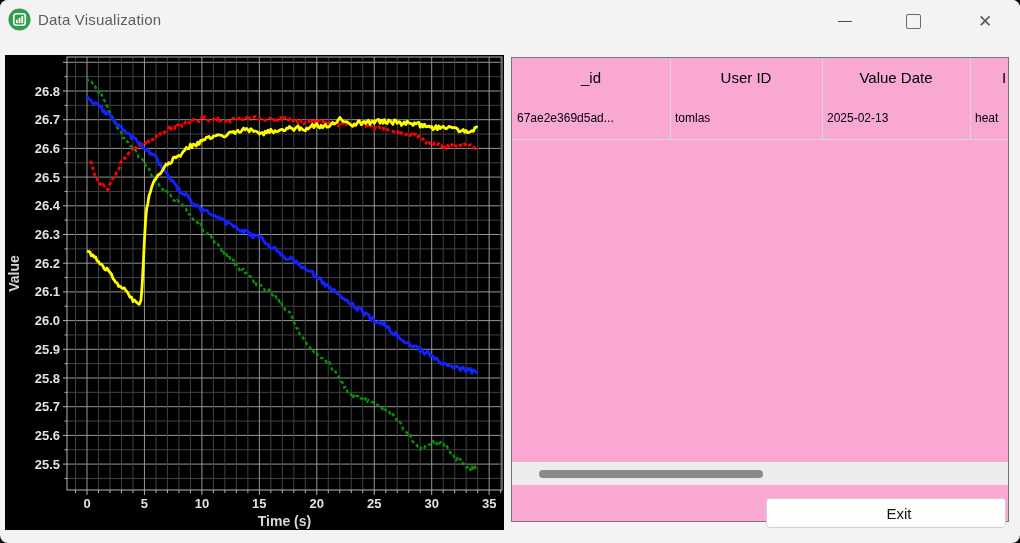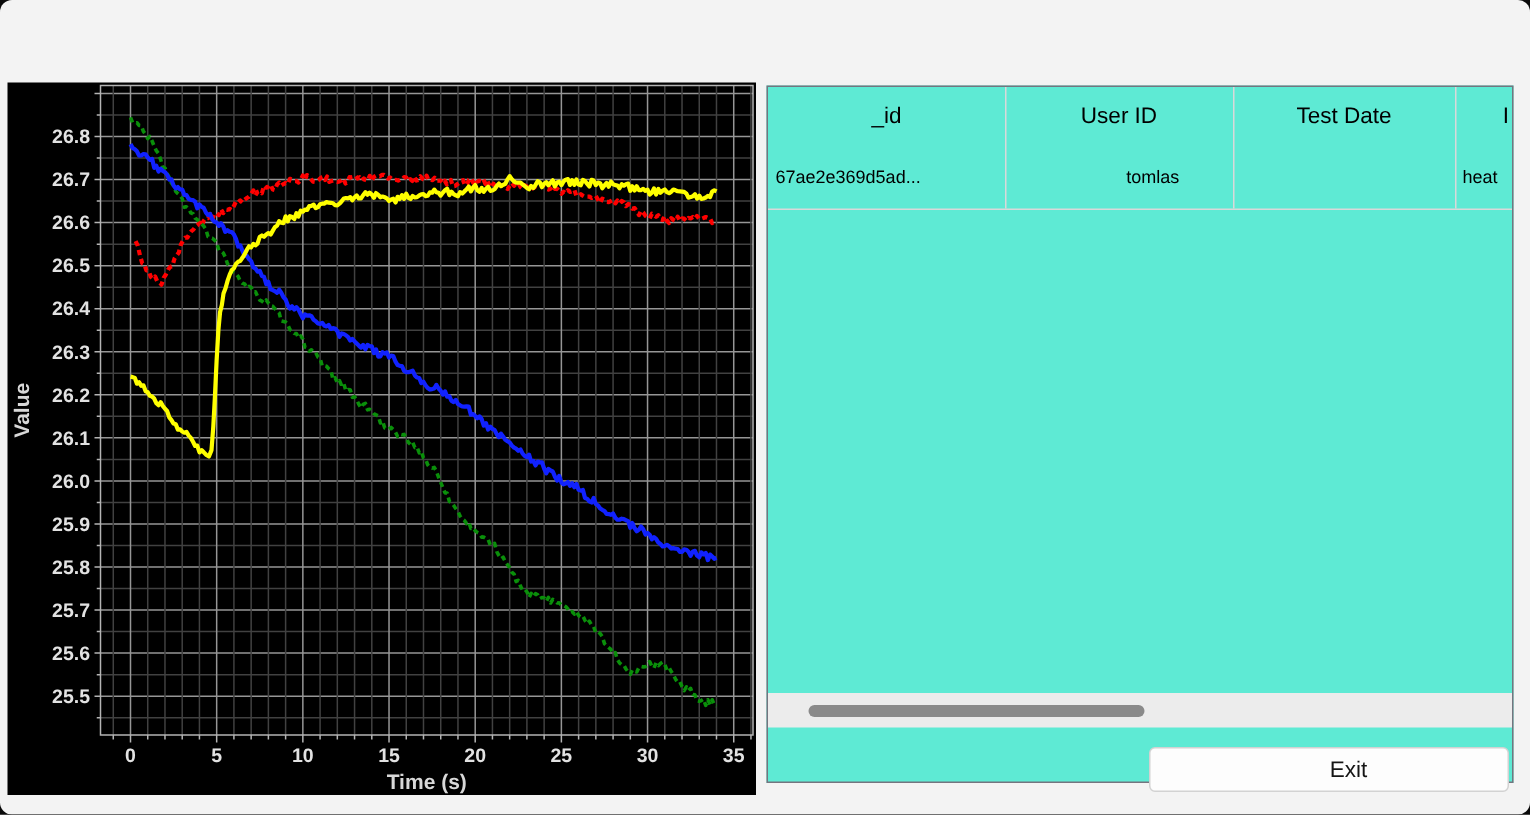--- a/index.html
+++ b/index.html
@@ -14,39 +14,58 @@
   .win-btn.max{left:890px;}
   .win-btn.close{left:962px;}
   .glyph-min{display:block;width:14px;height:0;border-top:1.6px solid #4a4a4a;}
   .glyph-max{display:block;width:13px;height:13px;border:1.5px solid #6a6a6a;border-radius:2px;}
   .glyph-close{font-size:17px;color:#5a5a5a;line-height:1;}
 
   
   .chart-panel{position:absolute;left:5px;top:55px;width:499px;height:475px;background:#000;font-weight:bold;}
 
   
-  .table-frame{position:absolute;left:511px;top:57px;width:498px;height:465px;background:#5eead4;border:1px solid #74747f;box-sizing:border-box;overflow:hidden;}
+  .table-frame{position:absolute;left:511px;top:57px;width:498px;height:465px;background:#f9a8d4;border:1px solid #74747f;box-sizing:border-box;overflow:hidden;}
   .table-content{position:absolute;left:0;top:0;width:100%;height:404px;overflow:hidden;}
   .hdr-cell{position:absolute;top:0;height:40px;line-height:40px;text-align:center;font-size:15px;color:#000;overflow:hidden;white-space:nowrap;}
   .row-cell{position:absolute;top:40px;height:41px;line-height:41px;text-align:left;padding-left:5px;box-sizing:border-box;font-size:12px;color:#000;overflow:hidden;white-space:nowrap;}
   .col-sep{position:absolute;top:0;height:81px;width:0;border-left:1px solid #d9d9d9;}
   .row-line{position:absolute;top:81px;left:0;width:100%;height:0;border-top:1px solid #d9d9d9;}
   .scroll-zone{position:absolute;left:0;top:404px;width:100%;height:23px;background:#ececec;}
   .scroll-thumb{position:absolute;left:27px;top:8px;width:224px;height:8px;border-radius:4px;background:#8a8a8a;}
 
   
   .btn{position:absolute;top:498px;height:30px;background:#fdfdfd;border:1px solid #d2d2d2;border-radius:4px;font-size:15px;color:#151515;display:flex;align-items:center;justify-content:center;cursor:default;font-family:"Liberation Sans","DejaVu Sans",sans-serif;}
   .btn-export{left:514px;width:204px;margin-top:48px;}
   .btn-exit{left:766px;width:240px;padding-left:32px;}
 </style>
 </head>
 <body>
 
 <div class="stage">
 
+  <div class="titlebar">
+    <svg class="app-icon" viewBox="0 0 24 24">
+      <circle cx="12" cy="12" r="11.5" fill="#319c4c"></circle>
+      <rect x="6" y="6" width="12" height="12" rx="2.5" fill="none" stroke="#ffffff" stroke-width="1.7"></rect>
+      <rect x="8.3" y="12.2" width="1.9" height="3.6" fill="#ffffff"></rect>
+      <rect x="11.1" y="10.2" width="1.9" height="5.6" fill="#ffffff"></rect>
+      <rect x="13.9" y="8.4" width="1.9" height="7.4" fill="#ffffff"></rect>
+    </svg>
+    <span class="win-title">Data Visualization</span>
+    <div class="win-btn min">
+        <span class="glyph-min"></span>
+      </div>
+    <div class="win-btn max">
+        <span class="glyph-max"></span>
+      </div>
+    <div class="win-btn close">
+        <span class="glyph-close">✕</span>
+      </div>
+  </div>
 
   <div class="chart-panel">
     <svg id="chart-svg" width="499" height="475" viewBox="0 0 499 475">
         <defs>
           <clipPath id="plotclip">
             <rect x="62" y="2" width="435" height="433"></rect>
           </clipPath>
         </defs>
         <line x1="62" y1="423.4500000000004" x2="497" y2="423.4500000000004" stroke="#414141" stroke-width="1"></line>
         <line x1="59.5" y1="423.4500000000004" x2="62" y2="423.4500000000004" stroke="#b4b4b4" stroke-width="1"></line>
@@ -215,23 +234,24 @@
         <path d="M82.0 196.1L83.4 196.4L84.9 197.0L86.3 200.8L87.7 199.8L89.2 202.2L90.6 201.9L92.1 205.9L93.5 206.5L94.9 208.9L96.4 209.4L97.8 210.7L99.2 213.8L100.7 215.1L102.1 213.1L103.5 215.6L105.0 217.5L106.4 219.0L107.9 223.3L109.3 225.1L110.7 227.4L112.2 227.9L113.6 231.4L115.0 231.2L116.5 232.7L117.9 233.5L119.3 232.9L120.8 235.4L122.2 236.9L123.7 239.5L125.1 242.3L126.5 242.1L128.0 246.6L129.5 245.1L131.0 246.7L132.6 248.3L134.3 249.3L136.0 245.1L137.2 229.4L138.3 208.9L139.4 185.6L140.6 165.1L141.7 153.2L142.9 148.3L144.0 140.7L145.4 137.0L146.8 131.9L148.2 127.9L149.6 125.0L150.9 123.9L152.4 120.8L153.8 119.5L155.2 118.9L156.7 116.7L158.1 114.5L159.6 111.5L161.0 109.2L162.4 110.0L163.9 107.6L165.3 108.6L166.7 107.4L168.2 102.8L169.6 102.0L171.0 102.9L172.5 101.3L173.9 100.4L175.4 101.4L176.8 98.9L178.2 96.5L179.7 95.4L181.1 92.5L182.5 93.5L184.0 93.7L185.4 89.2L186.8 92.6L188.3 89.1L189.7 89.7L191.2 91.0L192.6 87.1L194.0 89.4L195.5 85.4L196.9 86.1L198.3 84.7L199.8 84.9L201.2 82.4L202.6 82.2L204.1 81.4L205.5 83.8L207.0 83.1L208.4 81.2L209.8 80.8L211.3 80.7L212.7 79.7L214.1 80.1L215.6 80.2L217.0 80.5L218.4 81.7L219.9 81.9L221.3 80.8L222.8 79.2L224.2 77.3L225.6 77.0L227.1 77.2L228.5 76.4L229.9 78.6L231.4 76.5L232.8 75.3L234.2 77.3L235.7 77.2L237.1 75.1L238.6 73.1L240.0 74.8L241.4 73.4L242.9 74.7L244.3 76.9L245.7 73.7L247.2 74.9L248.6 76.5L250.0 76.0L251.5 76.5L252.9 77.2L254.3 79.0L255.8 78.0L257.2 77.5L258.7 80.0L260.1 76.2L261.5 77.7L263.0 75.1L264.4 77.6L265.8 74.2L267.3 76.9L268.7 77.7L270.1 75.6L271.6 76.6L273.0 76.4L274.5 75.3L275.9 74.6L277.3 74.4L278.8 75.7L280.2 75.5L281.6 73.2L283.1 73.5L284.5 71.4L285.9 73.2L287.4 73.6L288.8 75.4L290.3 73.4L291.7 71.8L293.1 70.8L294.6 75.1L296.0 72.8L297.4 74.4L298.9 75.2L300.3 75.8L301.7 73.1L303.2 74.0L304.6 72.6L306.1 71.2L307.5 69.3L308.9 72.6L310.4 70.0L311.8 68.4L313.2 71.8L314.7 72.9L316.1 70.3L317.5 72.9L319.0 70.9L320.4 69.5L321.9 72.2L323.3 72.0L324.7 71.2L326.2 69.0L327.6 67.4L329.0 69.1L330.5 68.2L331.9 67.5L333.3 64.7L334.8 62.4L336.2 64.4L337.7 66.0L339.1 66.7L340.5 66.8L342.0 66.7L343.4 67.9L344.8 69.0L346.3 70.3L347.7 71.2L349.1 69.0L350.6 70.3L352.0 68.3L353.5 65.8L354.9 66.6L356.3 69.8L357.8 67.4L359.2 66.4L360.6 68.5L362.1 66.8L363.5 65.2L364.9 69.3L366.4 66.7L367.8 66.1L369.3 68.4L370.7 66.0L372.1 64.8L373.6 64.4L375.0 68.3L376.4 65.1L377.9 68.2L379.3 64.6L380.7 68.0L382.2 68.5L383.6 65.0L385.0 65.6L386.5 67.6L387.9 69.3L389.4 64.9L390.8 65.4L392.2 68.4L393.7 66.7L395.1 67.1L396.5 70.5L398.0 68.6L399.4 67.0L400.8 69.5L402.3 66.1L403.7 67.8L405.2 68.4L406.6 68.7L408.0 70.5L409.5 67.8L410.9 68.8L412.3 67.9L413.8 67.4L415.2 72.2L416.6 69.2L418.1 72.0L419.5 69.2L421.0 71.8L422.4 71.7L423.8 70.9L425.3 72.2L426.7 71.4L428.1 74.7L429.6 73.4L431.0 70.6L432.4 74.7L433.9 71.0L435.3 73.5L436.8 72.1L438.2 71.3L439.6 73.1L441.1 73.8L442.5 72.8L443.9 71.4L445.4 71.9L446.8 72.5L448.2 72.6L449.7 72.7L451.1 72.9L452.6 74.1L454.0 76.8L455.4 76.4L456.9 75.8L458.3 74.5L459.7 77.4L461.2 75.5L462.6 77.6L464.0 77.3L465.5 76.7L466.9 75.6L468.4 76.4L469.8 72.7L471.2 71.9L472.7 72.6" fill="none" stroke="#ffff00" stroke-width="2.8" stroke-linejoin="round" stroke-linecap="butt" clip-path="url(#plotclip)"></path>
       </svg>
   </div>
 
   <div class="table-frame">
     <div class="table-content" id="table-content">
         <div class="hdr-cell" style="left: 0px; width: 158px;">_id</div>
         <div class="row-cell" style="left: 0px; width: 198px;">67ae2e369d5ad...</div>
         <div class="col-sep" style="left: 158px;"></div>
         <div class="hdr-cell" style="left: 158px; width: 152px;">User ID</div>
-        <div class="row-cell" style="left: 158px; width: 192px; text-align: center;">tomlas</div>
+        <div class="row-cell" style="left: 158px; width: 192px;">tomlas</div>
         <div class="col-sep" style="left: 310px;"></div>
-        <div class="hdr-cell" style="left: 310px; width: 148px;">Test Date</div>
+        <div class="hdr-cell" style="left: 310px; width: 148px;">Value Date</div>
+        <div class="row-cell" style="left: 310px; width: 188px;">2025-02-13</div>
         <div class="col-sep" style="left: 458px;"></div>
         <div class="hdr-cell" style="left: 458px; width: 68px;">I</div>
         <div class="row-cell" style="left: 458px; width: 108px;">heat</div>
         <div class="row-line"></div>
       </div>
     <div class="scroll-zone">
       <div class="scroll-thumb"></div>
     </div>
   </div>
 

